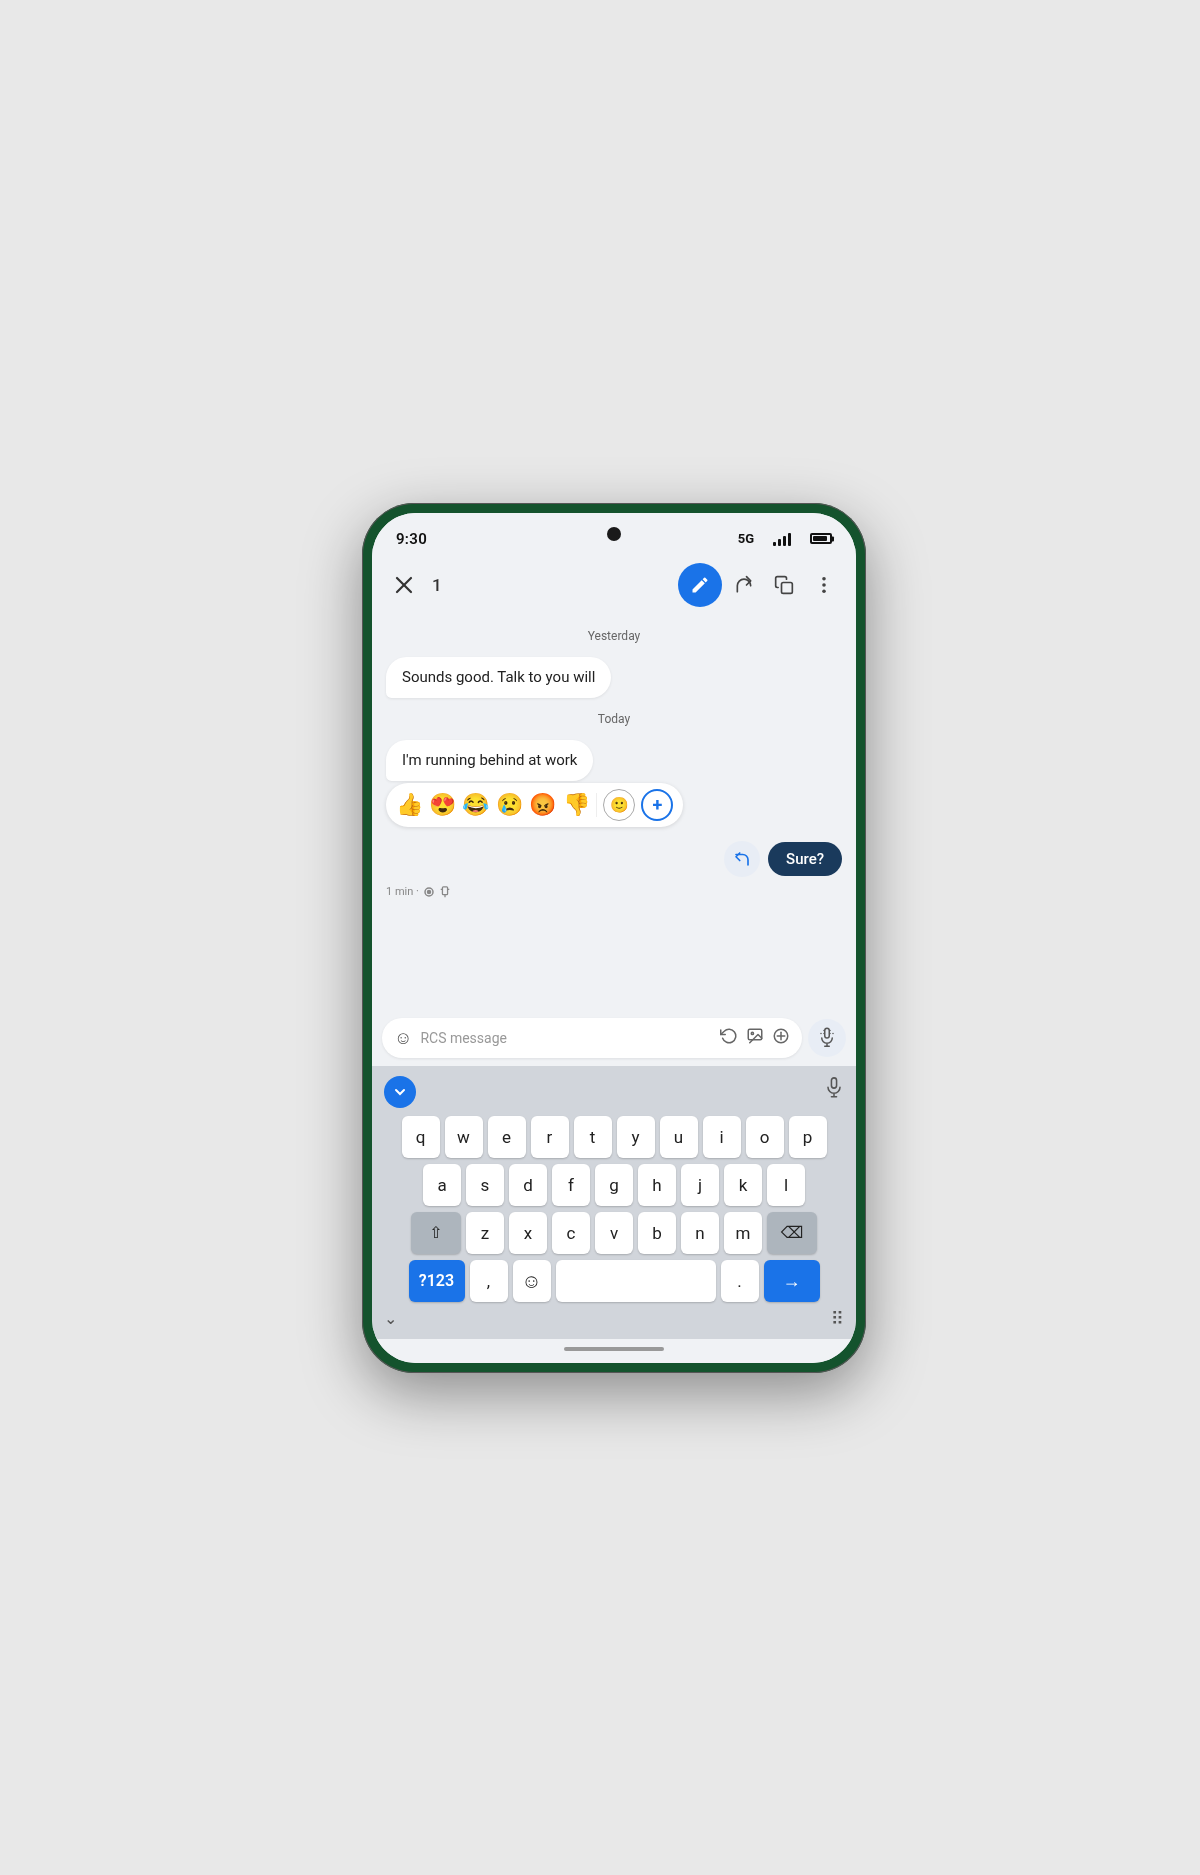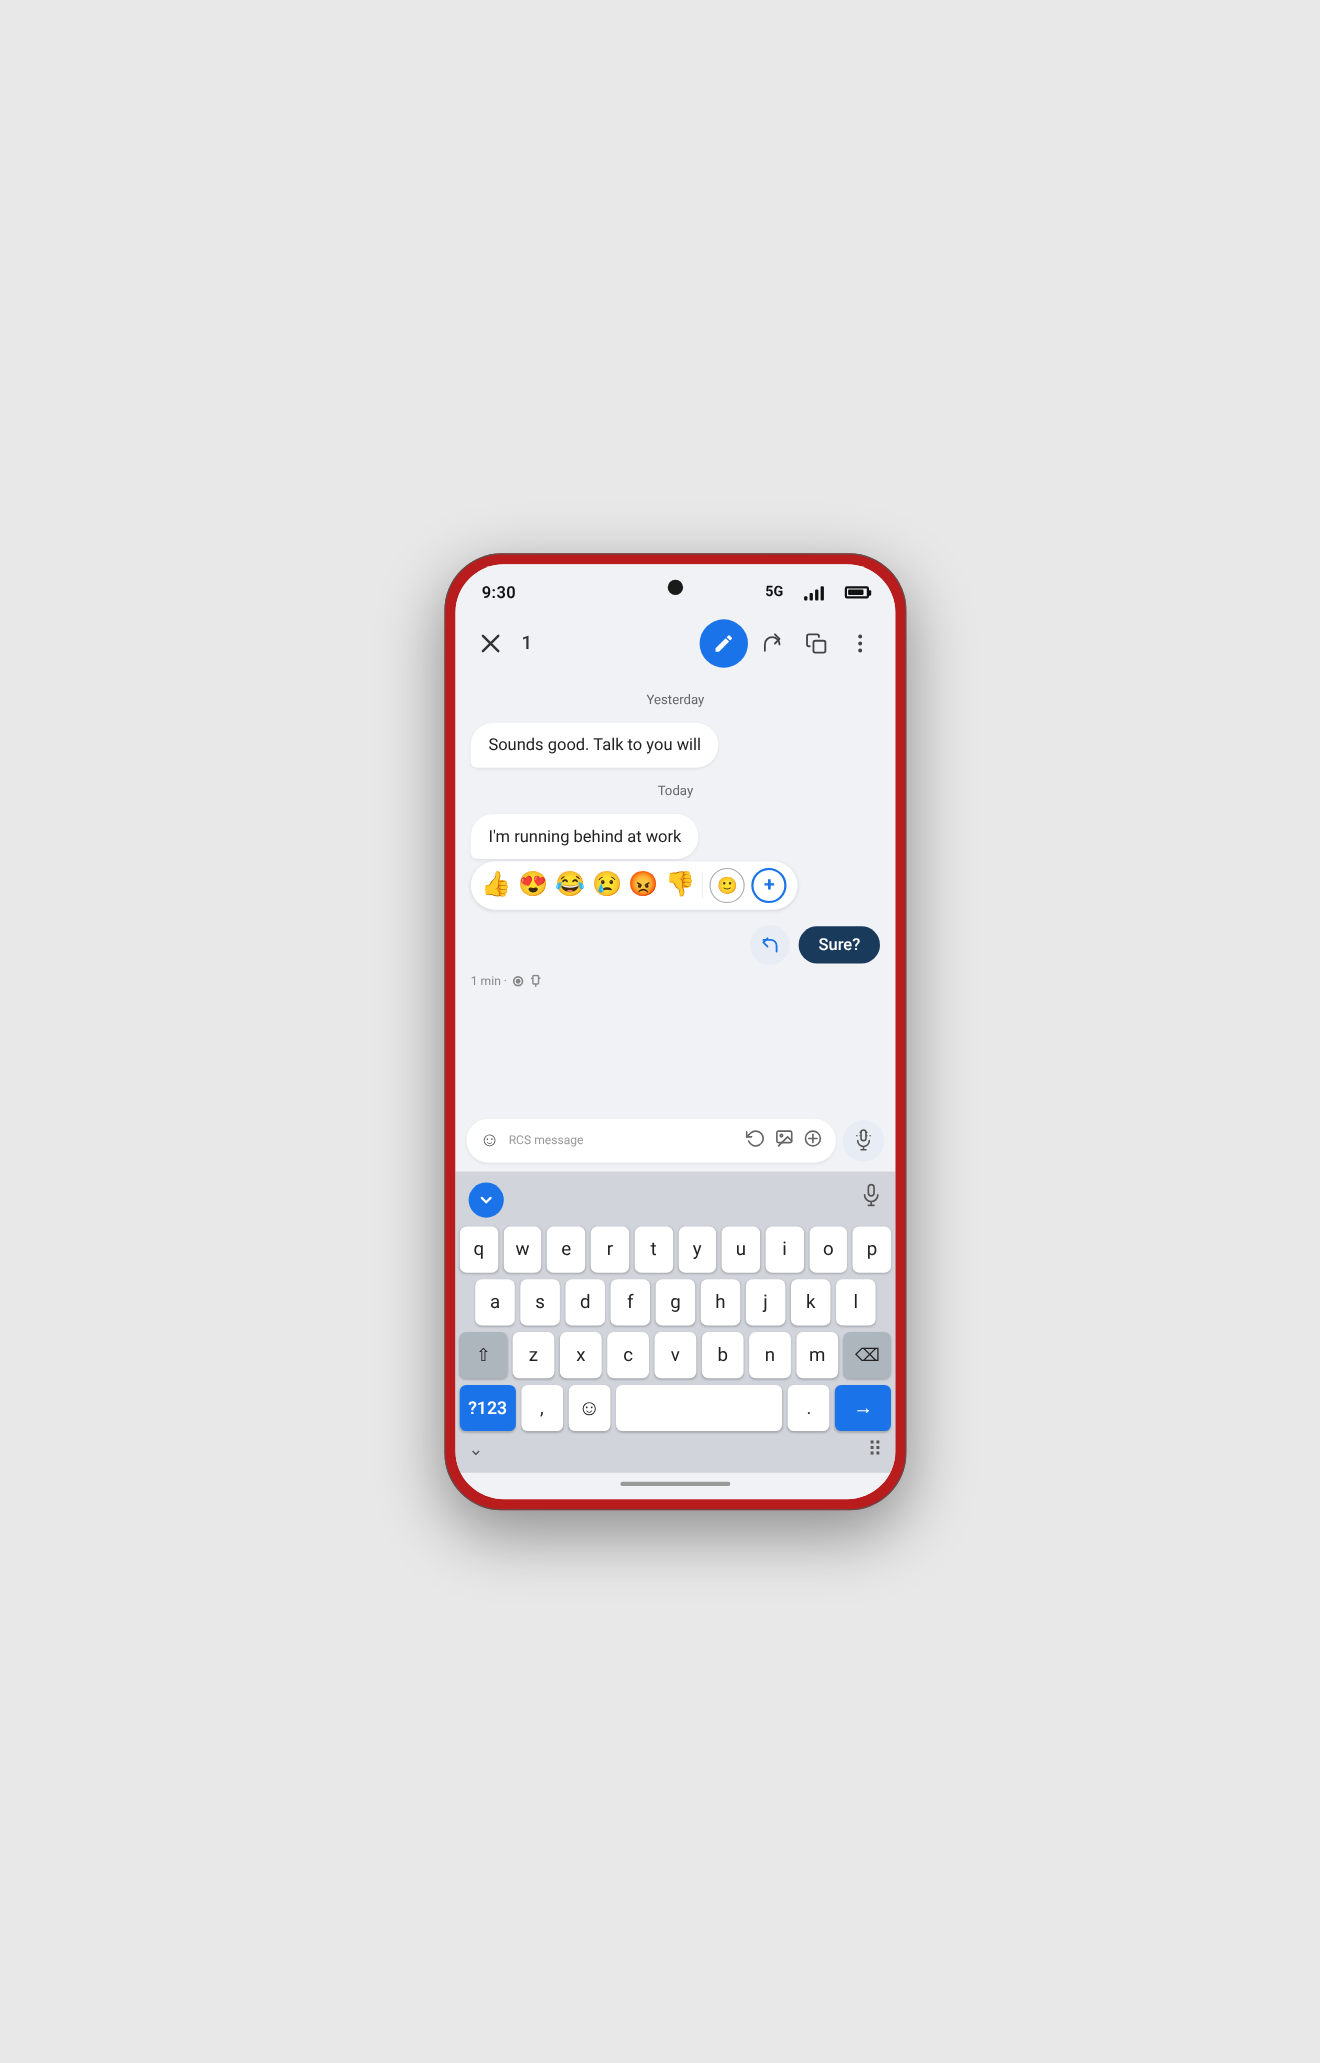--- a/index.html
+++ b/index.html
@@ -5,23 +5,23 @@
     * { box-sizing: border-box; margin: 0; padding: 0; }
     body {
       background: #e8e8e8;
       display: flex;
       justify-content: center;
       align-items: center;
       min-height: 100vh;
       font-family: 'Roboto', Arial, sans-serif;
     }
     .phone-outer {
-      width: 420px;
+      width: 504px;
       height: 870px;
-      background: #b91c1c;
+      background: #14532d;
       border-radius: 52px;
       padding: 10px;
       box-shadow: 0 20px 60px rgba(0,0,0,0.4), inset 0 0 0 1px #555;
       position: relative;
       margin-left: 28px;
     }
     .phone-inner {
       width: 100%;
       height: 100%;
       background: #f0f2f5;
@@ -270,21 +270,21 @@
       background: #fff;
       border-radius: 24px;
       display: flex;
       align-items: center;
       padding: 8px 12px;
       gap: 8px;
       box-shadow: 0 1px 3px rgba(0,0,0,0.08);
     }
     .input-placeholder {
       flex: 1;
-      font-size: 11px;
+      font-size: 14px;
       color: #999;
     }
     .input-icon {
       color: #555;
       font-size: 18px;
       cursor: pointer;
     }
     
     .keyboard {
       background: #d1d5db;

